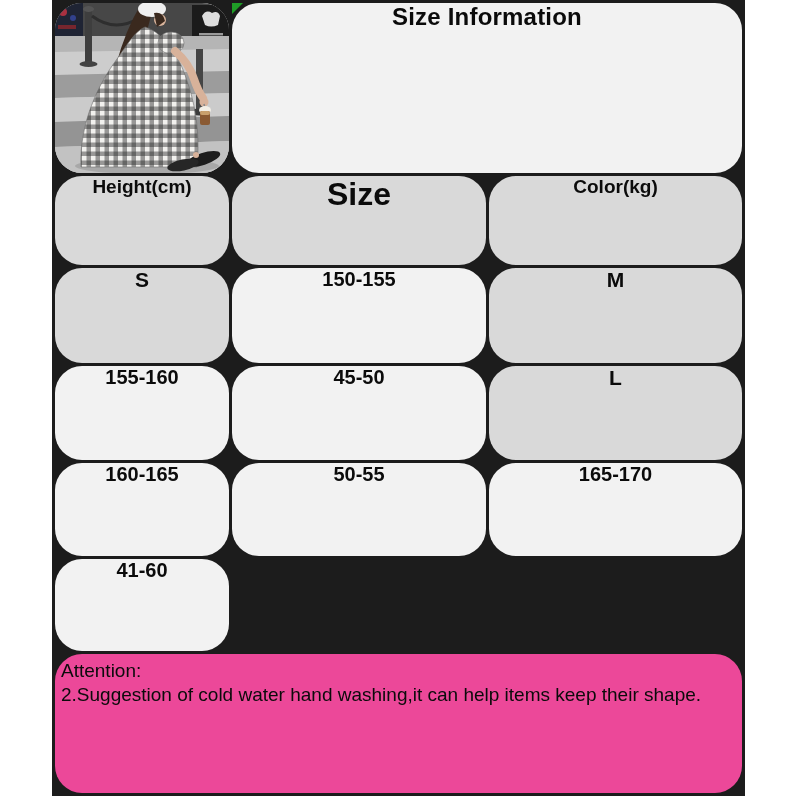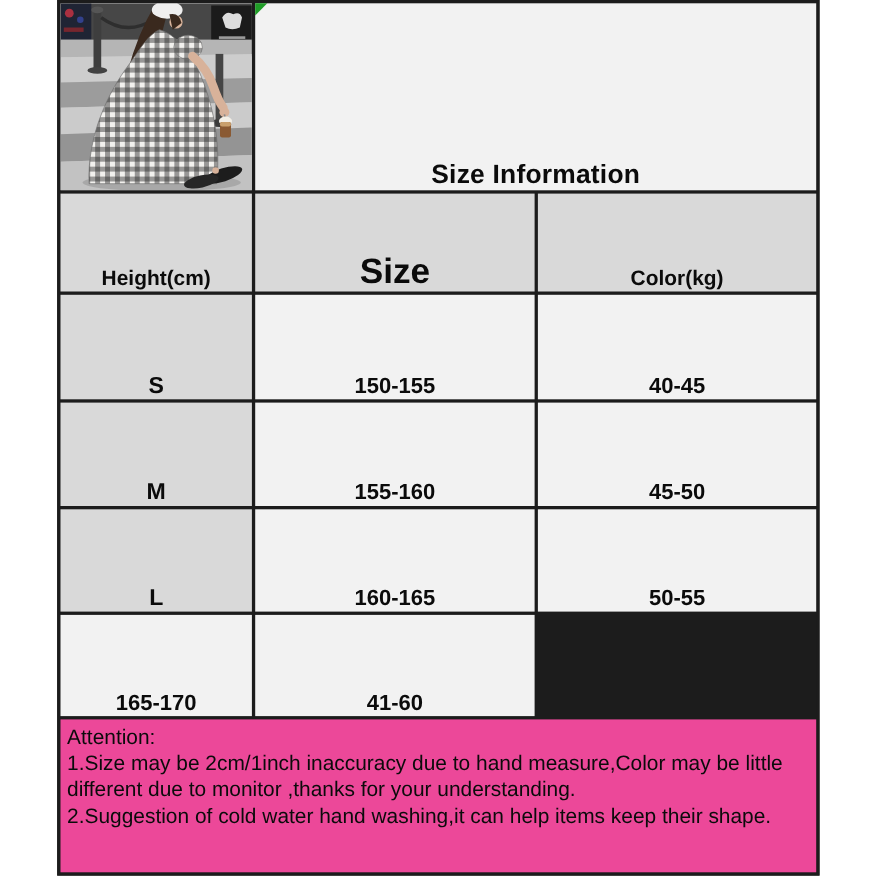--- a/index.html
+++ b/index.html
@@ -9,21 +9,21 @@
     color:#0b0b0b;position:relative;overflow:hidden;
   }
   .sheet{
     position:absolute;left:52px;top:0;
     display:grid;
     grid-template-columns:174px 254px 253px;
     grid-template-rows:170px 89px 95px 94px 93px 92px 139px;
     gap:3px;
     background:#1c1c1c;border:3px solid #1c1c1c;
   }
-  .cell{display:flex;align-items:flex-end;justify-content:center;text-align:center;}
+  .cell{display:flex;align-items:flex-start;justify-content:center;text-align:center;border-radius:27px;}
   .bg-light{background:#f2f2f2;}
   .bg-gray{background:#d9d9d9;}
   .bg-white{background:#ec4899;}
   .span2{grid-column:span 2;}
   .span3{grid-column:1/-1;}
   .c-photo{background:#bdbdbd;overflow:hidden;padding:0;display:block;}
   .c-photo svg{display:block;}
   .c-banner{position:relative;}
   .banner-title{font-size:24px;font-weight:bold;letter-spacing:0.2px;}
   .corner-flag{
@@ -125,32 +125,30 @@
     <span class="corner-flag"></span>
     <span class="banner-title">Size Information</span>
   </div>
 
   <div class="cell bg-gray col-head">Height(cm)</div>
   <div class="cell bg-gray col-head big">Size</div>
   <div class="cell bg-gray col-head">Color(kg)</div>
 
   <div class="cell bg-gray size-label">S</div>
   <div class="cell bg-light value">150-155</div>
-  <div class="cell bg-light value">40-45</div>
 
   <div class="cell bg-gray size-label">M</div>
   <div class="cell bg-light value">155-160</div>
   <div class="cell bg-light value">45-50</div>
 
   <div class="cell bg-gray size-label">L</div>
   <div class="cell bg-light value">160-165</div>
   <div class="cell bg-light value">50-55</div>
 
   <div class="cell bg-light value">165-170</div>
   <div class="cell bg-light value">41-60</div>
 
   <div class="cell bg-white c-attention span3">
     <p>Attention:</p>
-    <p>1.Size may be 2cm/1inch inaccuracy due to hand measure,Color may be little different due to monitor ,thanks for your understanding.</p>
     <p>2.Suggestion of cold water hand washing,it can help items keep their shape.</p>
   </div>
 
 </div>
 
 </body></html>

